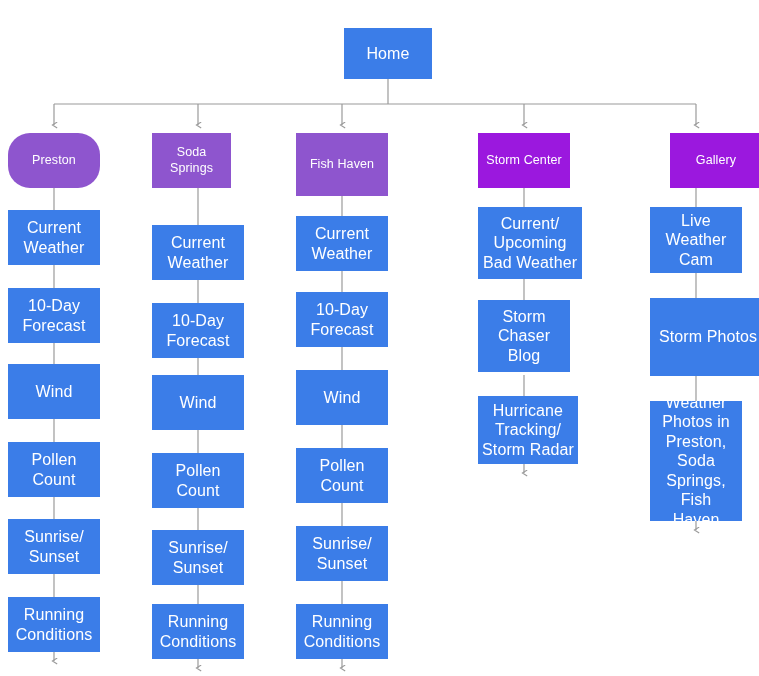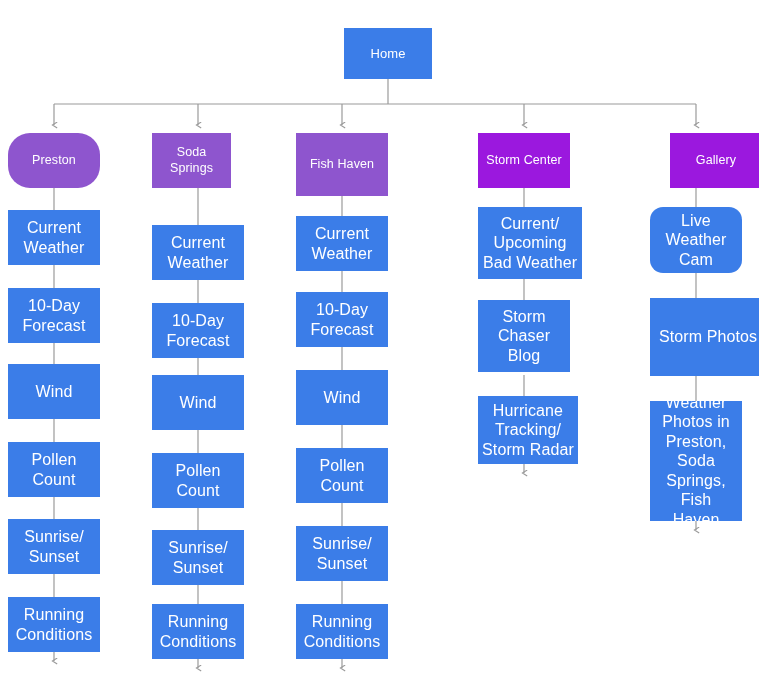--- a/index.html
+++ b/index.html
@@ -36,21 +36,21 @@
     justify-content: center;
     text-align: center;
     color: #ffffff;
     line-height: 1.22;
     letter-spacing: 0.1px;
     padding: 2px 4px;
     overflow: hidden;
   }
   .node-root {
     background: #3B7DE8;
-    font-size: 13px;
+    font-size: 16px;
   }
   .node-section-a {
     background: #8E55CE;
     font-size: 12.5px;
   }
   .node-section-b {
     background: #9B18DE;
     font-size: 12.5px;
     justify-content: center;
   }
@@ -204,21 +204,21 @@
 Blog</span>
       </div>
       <div class="node node-leaf" style="left: 478px; top: 396px; width: 100px; height: 68px;">
         <span class="node-label">Hurricane
 Tracking/
 Storm Radar</span>
       </div>
       <div class="node node-section-b" style="left: 646px; top: 133px; width: 92px; height: 55px; margin-left: 24px;">
         <span class="node-label">Gallery</span>
       </div>
-      <div class="node node-leaf" style="left: 650px; top: 207px; width: 92px; height: 66px; border-radius: 13px;">
+      <div class="node node-leaf" style="left: 650px; top: 207px; width: 92px; height: 66px;">
         <span class="node-label">Live Weather
 Cam</span>
       </div>
       <div class="node node-leaf" style="left: 650px; top: 298px; width: 116px; height: 78px;">
         <span class="node-label">Storm Photos</span>
       </div>
       <div class="node node-leaf" style="left: 650px; top: 401px; width: 92px; height: 120px;">
         <span class="node-label">Weather
 Photos in
 Preston,

